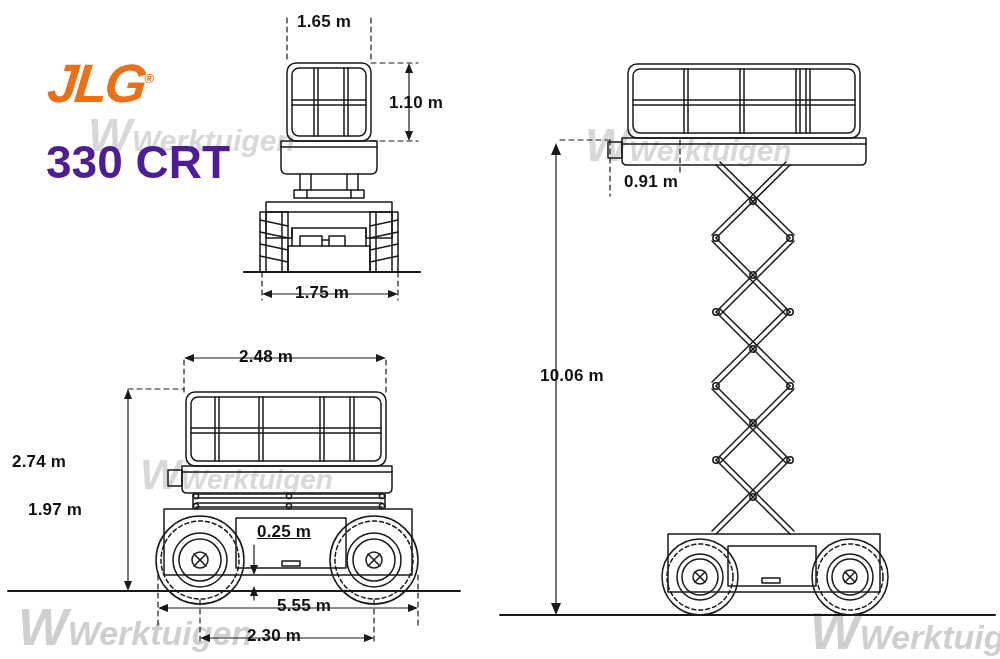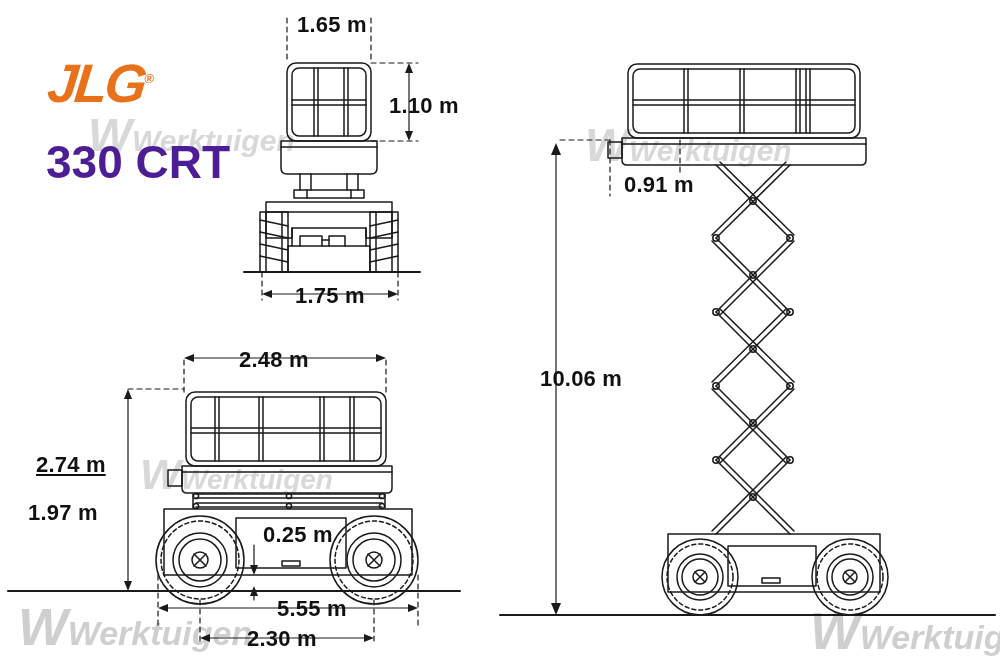--- a/index.html
+++ b/index.html
@@ -1,20 +1,20 @@
 <!DOCTYPE html>
 <html><head>
 <meta charset="utf-8">
 <style>
   html,body{margin:0;padding:0;background:#ffffff;}
   body{width:1000px;height:659px;position:relative;overflow:hidden;
        font-family:"Liberation Sans",sans-serif;color:#111;}
   #sheet{position:absolute;inset:0;width:1000px;height:659px;}
   .lbl{position:absolute;font-weight:bold;color:#111;white-space:nowrap;letter-spacing:.2px;}
-  .dim{font-size:22px;}
+  .dim{font-size:17px;}
   .logo{position:absolute;left:48px;top:52px;font-size:54px;font-weight:bold;
         font-style:italic;color:#E8711A;letter-spacing:-3px;
         font-family:"Liberation Sans",sans-serif;transform:skewX(-6deg);}
   .logo sup{font-size:13px;font-style:normal;vertical-align:super;letter-spacing:0;}
   .model{position:absolute;left:46px;top:135px;font-size:46px;font-weight:bold;color:#4c1d95;}
   .wmk{position:absolute;font-style:italic;font-weight:bold;color:#d8d8d8;
        white-space:nowrap;pointer-events:none;user-select:none;}
   .wmk .cap{font-size:1.55em;}
   .wmbox{position:absolute;pointer-events:none;user-select:none;}
   .wmbig{font-style:italic;font-weight:bold;font-size:30px;color:#1a1a1a;
@@ -265,24 +265,24 @@
   </svg>
 
   <div class="lbl dim" style="left:297px;top:12px;">1.65 m</div>
 
   <div class="lbl dim" style="left:389px;top:93px;">1.10 m</div>
 
   <div class="lbl dim" style="left:295px;top:283px;">1.75 m</div>
 
   <div class="lbl dim" style="left:239px;top:347px;">2.48 m</div>
 
-  <div class="lbl dim" style="left:36px;top:452px;text-decoration:underline;">2.74 m</div>
+  <div class="lbl dim" style="left:12px;top:452px;">2.74 m</div>
   <div class="lbl dim" style="left:28px;top:500px;">1.97 m</div>
 
-  <div class="lbl dim" style="left:263px;top:522px;">0.25 m</div>
+  <div class="lbl dim" style="left:257px;top:522px;text-decoration:underline;">0.25 m</div>
 
   <div class="lbl dim" style="left:277px;top:596px;">5.55 m</div>
 
   <div class="lbl dim" style="left:247px;top:626px;">2.30 m</div>
 
   <div class="lbl dim" style="left:624px;top:172px;">0.91 m</div>
 
   <div class="lbl dim" style="left:540px;top:366px;">10.06 m</div>
 
   <div class="wmmask" style="left:40px;top:46px;width:182px;height:62px;"></div>

